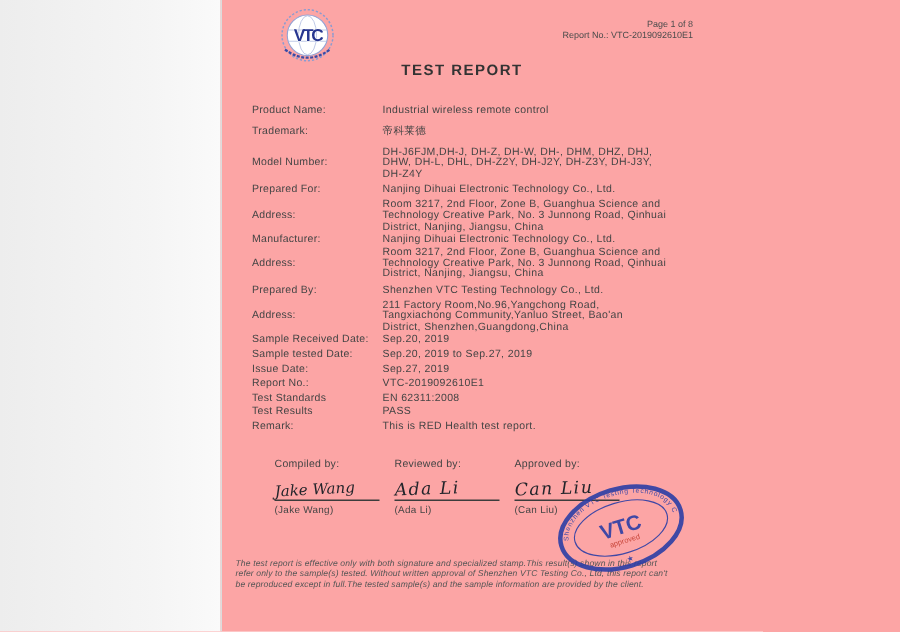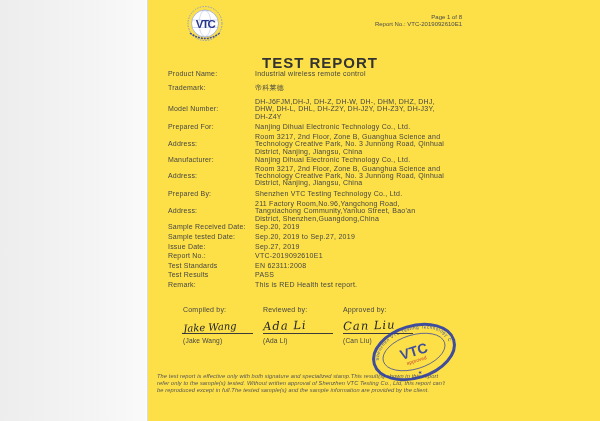--- a/index.html
+++ b/index.html
@@ -1,27 +1,27 @@
 <!DOCTYPE html>
 <html><head>
 <meta charset="utf-8">
 <style>
   html,body{margin:0;padding:0;}
   body{width:600px;height:421px;background:#ffffff;position:relative;overflow:hidden;
        font-family:"Liberation Sans", sans-serif;-webkit-font-smoothing:antialiased;}
-  .page{position:absolute;inset:0;background:#fde047;}
+  .page{position:absolute;inset:0;background:#fca5a5;}
   .left-margin{position:absolute;left:0;top:0;width:147px;height:421px;
                background:linear-gradient(90deg,#ededed 0%,#f5f5f5 70%,#fafafa 100%);
                border-right:1px solid #dcdcdc;}
   
   .logo{position:absolute;left:186px;top:5px;width:38px;height:40px;}
   .pageinfo{position:absolute;right:138px;top:14px;text-align:right;
             font-size:6px;line-height:7px;color:#4b4b4b;}
-  .title{position:absolute;left:150px;top:42px;width:316px;margin:12px;text-align:center;
-         font-size:15px;font-weight:bold;letter-spacing:1px;color:#333333;}
+  .title{position:absolute;left:150px;top:42px;width:316px;margin:0;text-align:center;
+         font-size:10px;font-weight:bold;letter-spacing:1px;color:#333333;}
   
   .fields{position:absolute;left:168px;top:68px;width:300px;color:#454545;}
   .frow{display:flex;align-items:flex-start;}
   .flabel{width:87px;flex:0 0 87px;font-size:7px;line-height:7.4px;letter-spacing:.2px;}
   .fvalue{width:200px;font-size:7px;line-height:7.4px;letter-spacing:.25px;}
   
   .sig{position:absolute;top:306px;width:76px;color:#454545;}
   .sig-label{font-size:7px;letter-spacing:.2px;}
   .sig-script{height:19px;display:flex;align-items:flex-end;
               font-family:"DejaVu Serif", serif;font-style:italic;font-size:10px;

